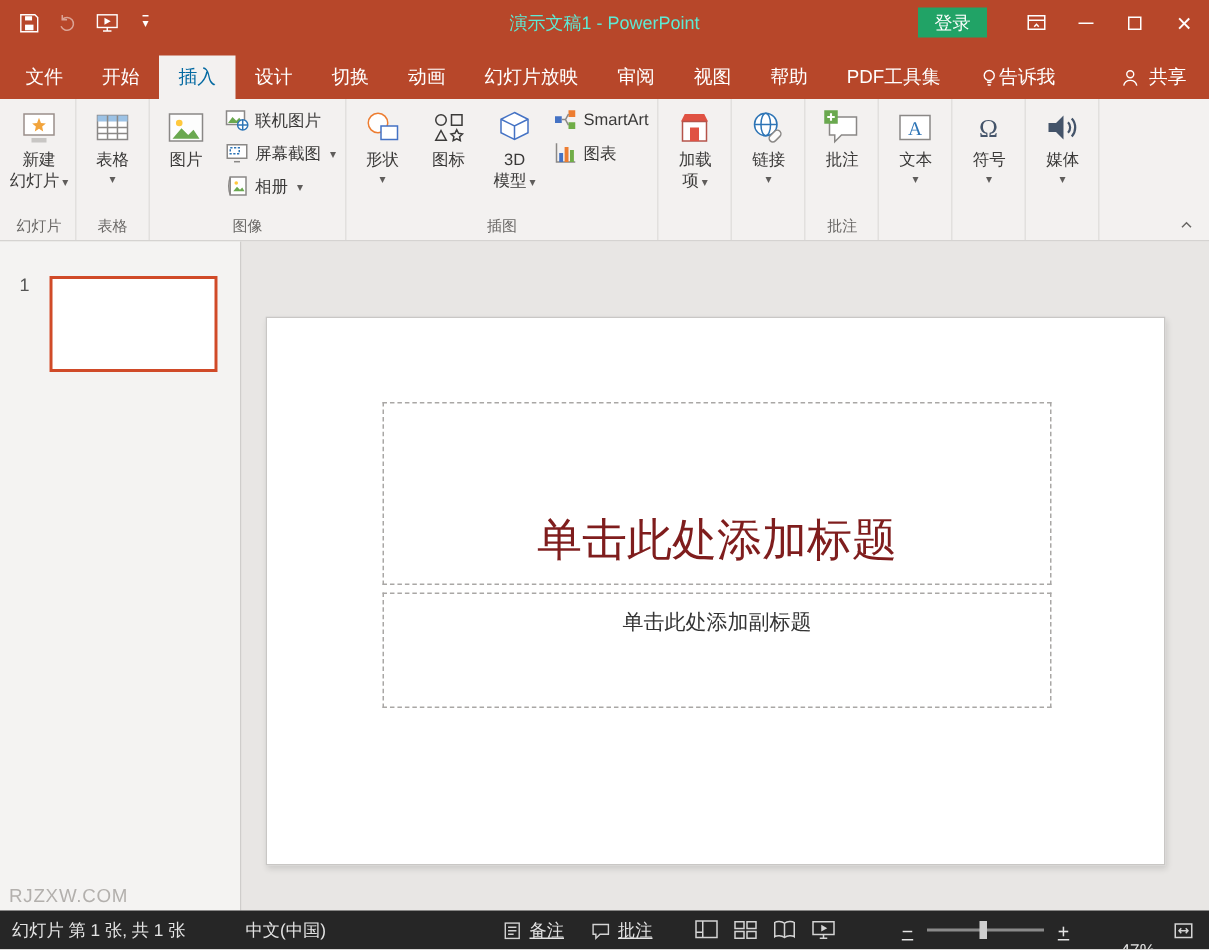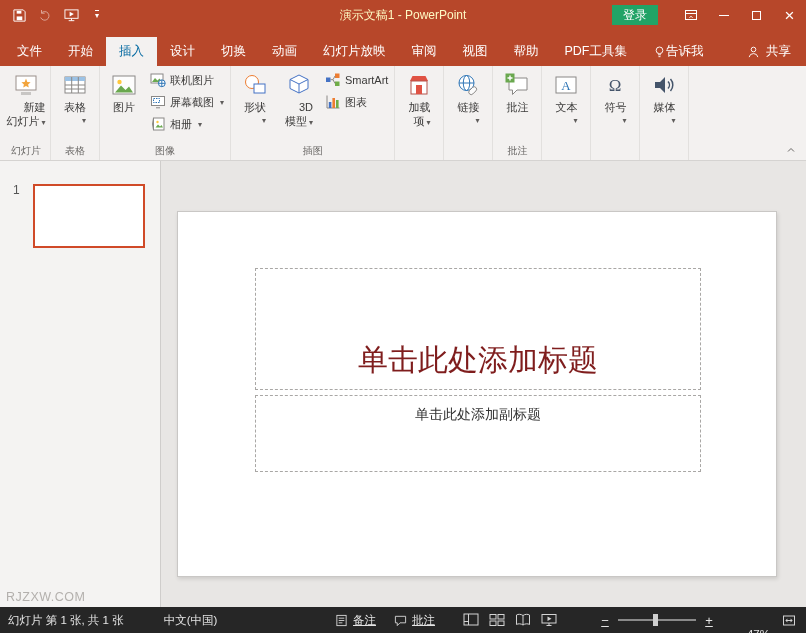--- a/index.html
+++ b/index.html
@@ -6,42 +6,42 @@
   html,body { background:#fff; }
   body { font-family:"Liberation Sans","DejaVu Sans",sans-serif; }
   .window { width:806px; height:633px; position:relative; overflow:hidden; background:#E8E6E4; font-size:12px; }
 
   
   .titlebar { height:30px; background:#B7472A; position:relative; display:flex; align-items:center; color:#fff; }
   .qat { display:flex; align-items:center; padding-left:6px; z-index:2; }
   .qbtn { width:26px; height:30px; display:flex; align-items:center; justify-content:center; cursor:default; }
   .qbtn.dim { opacity:.5; }
   .qat-caret { font-size:8px; color:#fff; border-top:1px solid #fff; padding-top:1px; line-height:1; }
-  .tb-title { position:absolute; left:0; right:0; top:0; height:30px; display:flex; align-items:center; justify-content:center; font-size:12px; color:#fef9c3; pointer-events:none; }
+  .tb-title { position:absolute; left:0; right:0; top:0; height:30px; display:flex; align-items:center; justify-content:center; font-size:12px; color:#5eead4; pointer-events:none; }
   .tb-right { position:absolute; right:0; top:0; height:30px; display:flex; align-items:center; z-index:2; }
   .login { background:#21A366; color:#fff; height:20px; padding:0 11px; display:flex; align-items:center; font-size:12px; margin-right:16px; cursor:default; }
   .winbtn { width:33px; height:30px; display:flex; align-items:center; justify-content:center; font-size:14px; color:#fff; cursor:default; }
   .min-bar { width:10px; height:1px; background:#fff; display:block; }
   .max-box { width:9px; height:9px; border:1px solid #fff; display:block; }
 
   
   .tabstrip { height:36px; background:#B7472A; display:flex; align-items:flex-end; color:#fff; font-size:12.5px; padding-left:4px; }
   .tab { height:29px; display:flex; align-items:center; padding:0 13px; cursor:default; white-space:nowrap; }
   .tab.active { background:#F3F1F0; color:#0369a1; }
   .tellme { gap:0; }
   .share { margin-left:auto; gap:6px; padding:0 15px; }
 
   
   .ribbon { height:95px; background:#F3F1F0; border-bottom:1px solid #D5D3D1; display:flex; position:relative; padding-left:2px; }
   .rgroup { display:flex; flex-direction:column; border-right:1px solid #E2E0DE; }
   .rgroup-body { flex:1; display:flex; align-items:flex-start; padding:2px 2px 0; }
   .rgroup-label { height:16px; font-size:10px; color:#6A6866; display:flex; align-items:center; justify-content:center; padding:0 4px 2px; }
   .bigbtn { min-width:44px; display:flex; flex-direction:column; align-items:center; padding:2px 2px 0; color:#3B3A39; font-size:11px; line-height:1.25; text-align:center; cursor:default; }
   .bicon { height:30px; display:flex; align-items:center; justify-content:center; margin-bottom:1px; }
-  .blabel { display:flex; flex-direction:column; align-items:flex-end; }
+  .blabel { display:flex; flex-direction:column; align-items:center; }
   .bline { display:block; white-space:nowrap; }
   .caret { font-size:8px; color:#5F5D5B; margin-left:2px; }
   .caret-line { height:9px; line-height:8px; }
   .caret-line .caret { margin-left:0; }
   .smallcol { display:flex; flex-direction:column; padding-top:1px; }
   .smallbtn { display:flex; align-items:center; gap:4px; height:22px; padding:0 4px; font-size:11px; color:#3B3A39; white-space:nowrap; cursor:default; }
   .collapse-ribbon { position:absolute; right:6px; bottom:3px; width:18px; height:14px; display:flex; align-items:center; justify-content:center; cursor:default; }
 
   
   .workspace { display:flex; height:446px; }
@@ -269,20 +269,33 @@
               </svg>
           </div>
           <div class="blabel">
             <span class="bline">形状</span>
             <span class="bline caret-line"><span class="caret">▾</span></span>
           </div>
         </div>
         <div class="bigbtn">
           <div class="bicon">
             <svg width="26" height="26" viewBox="0 0 26 26">
+                <circle cx="8" cy="8" r="3.5" fill="none" stroke="#3B3A39"></circle>
+                <rect x="15" y="4.5" width="7" height="7" fill="none" stroke="#3B3A39"></rect>
+                <path d="M8 15 l3.5 6.5 h-7 z" fill="none" stroke="#3B3A39"></path>
+                <path d="M18.5 14.5 l1.2 2.4 2.6 .4 -1.9 1.8 .5 2.6 -2.4-1.2 -2.4 1.2 .5-2.6 -1.9-1.8 2.6-.4 z" fill="none" stroke="#3B3A39"></path>
+              </svg>
+          </div>
+          <div class="blabel">
+            <span class="bline">图标</span>
+          </div>
+        </div>
+        <div class="bigbtn">
+          <div class="bicon">
+            <svg width="26" height="26" viewBox="0 0 26 26">
                 <path d="M13 3 L22 7.5 V16.5 L13 21 L4 16.5 V7.5 Z" fill="#fff" stroke="#4472C4"></path>
                 <path d="M4 7.5 L13 12 L22 7.5 M13 12 V21" fill="none" stroke="#4472C4"></path>
               </svg>
           </div>
           <div class="blabel">
             <span class="bline">3D</span>
             <span class="bline"><span>模型</span><span class="caret">▾</span></span>
           </div>
         </div>
         <div class="smallcol">

